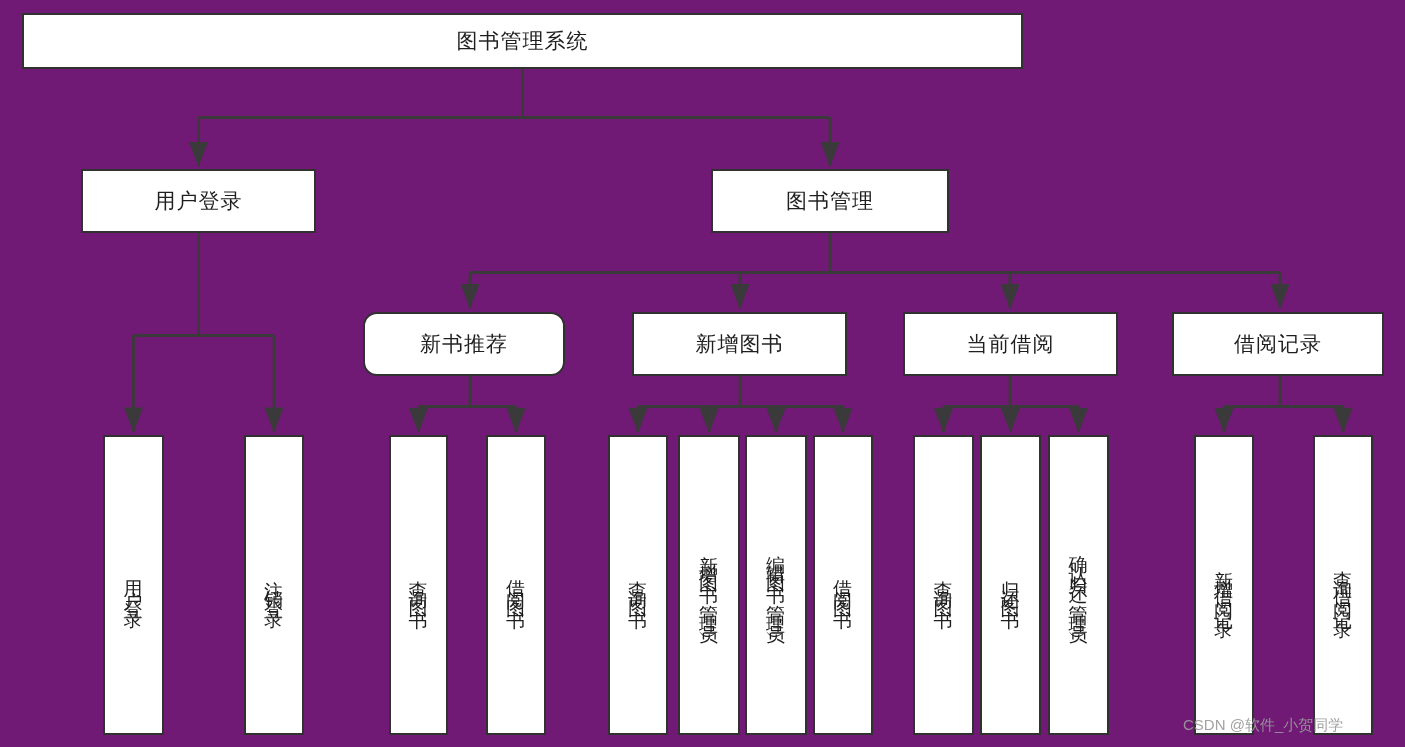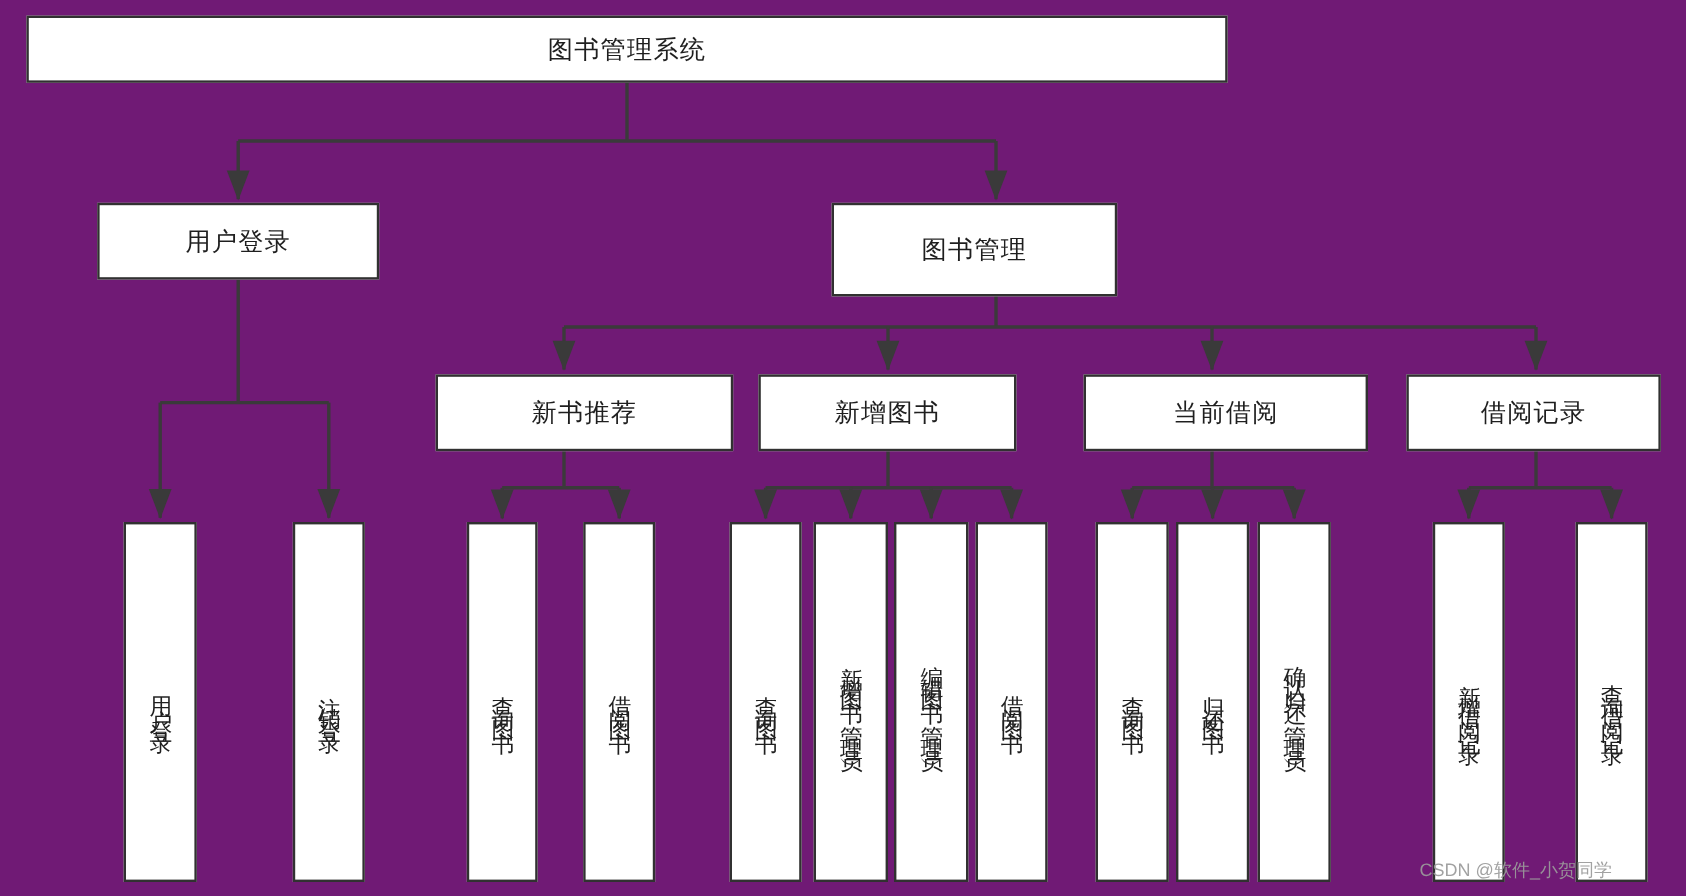--- a/index.html
+++ b/index.html
@@ -135,25 +135,25 @@
       <path class="wire" d="M1280,376 V406.5"></path>
       <path class="wire" d="M1224,406.5 H1343"></path>
       <path class="wire" d="M1224,406.5 V432" marker-end="url(#arrow)"></path>
       <path class="wire" d="M1343,406.5 V432" marker-end="url(#arrow)"></path>
     </g>
   </svg>
 
   <div class="hnode" style="left:22px; top:13px; width:1001px; height:56px;">图书管理系统</div>
 
   <div class="hnode" style="left:81px; top:169px; width:235px; height:64px;">用户登录</div>
-  <div class="hnode" style="left:693px; top:169px; width:238px; height:78px;">图书管理</div>
-
-  <div class="hnode" style="left:363px; top:312px; width:248px; height:64px;">新书推荐</div>
+  <div class="hnode" style="left:711px; top:169px; width:238px; height:64px;">图书管理</div>
+
+  <div class="hnode" style="left:363px; top:312px; width:202px; height:64px;border-radius:14px;">新书推荐</div>
   <div class="hnode" style="left:632px; top:312px; width:215px; height:64px;">新增图书</div>
-  <div class="hnode" style="left:903px; top:312px; width:237px; height:64px;">当前借阅</div>
+  <div class="hnode" style="left:903px; top:312px; width:215px; height:64px;">当前借阅</div>
   <div class="hnode" style="left:1172px; top:312px; width:212px; height:64px;">借阅记录</div>
 
   <div class="leaf" style="left:103px; width:61px;">
     <span class="vtext">用户登录</span>
   </div>
   <div class="leaf" style="left:244px; width:60px;">
     <span class="vtext">注销登录</span>
   </div>
 
   <div class="leaf" style="left:389px; width:59px;">

